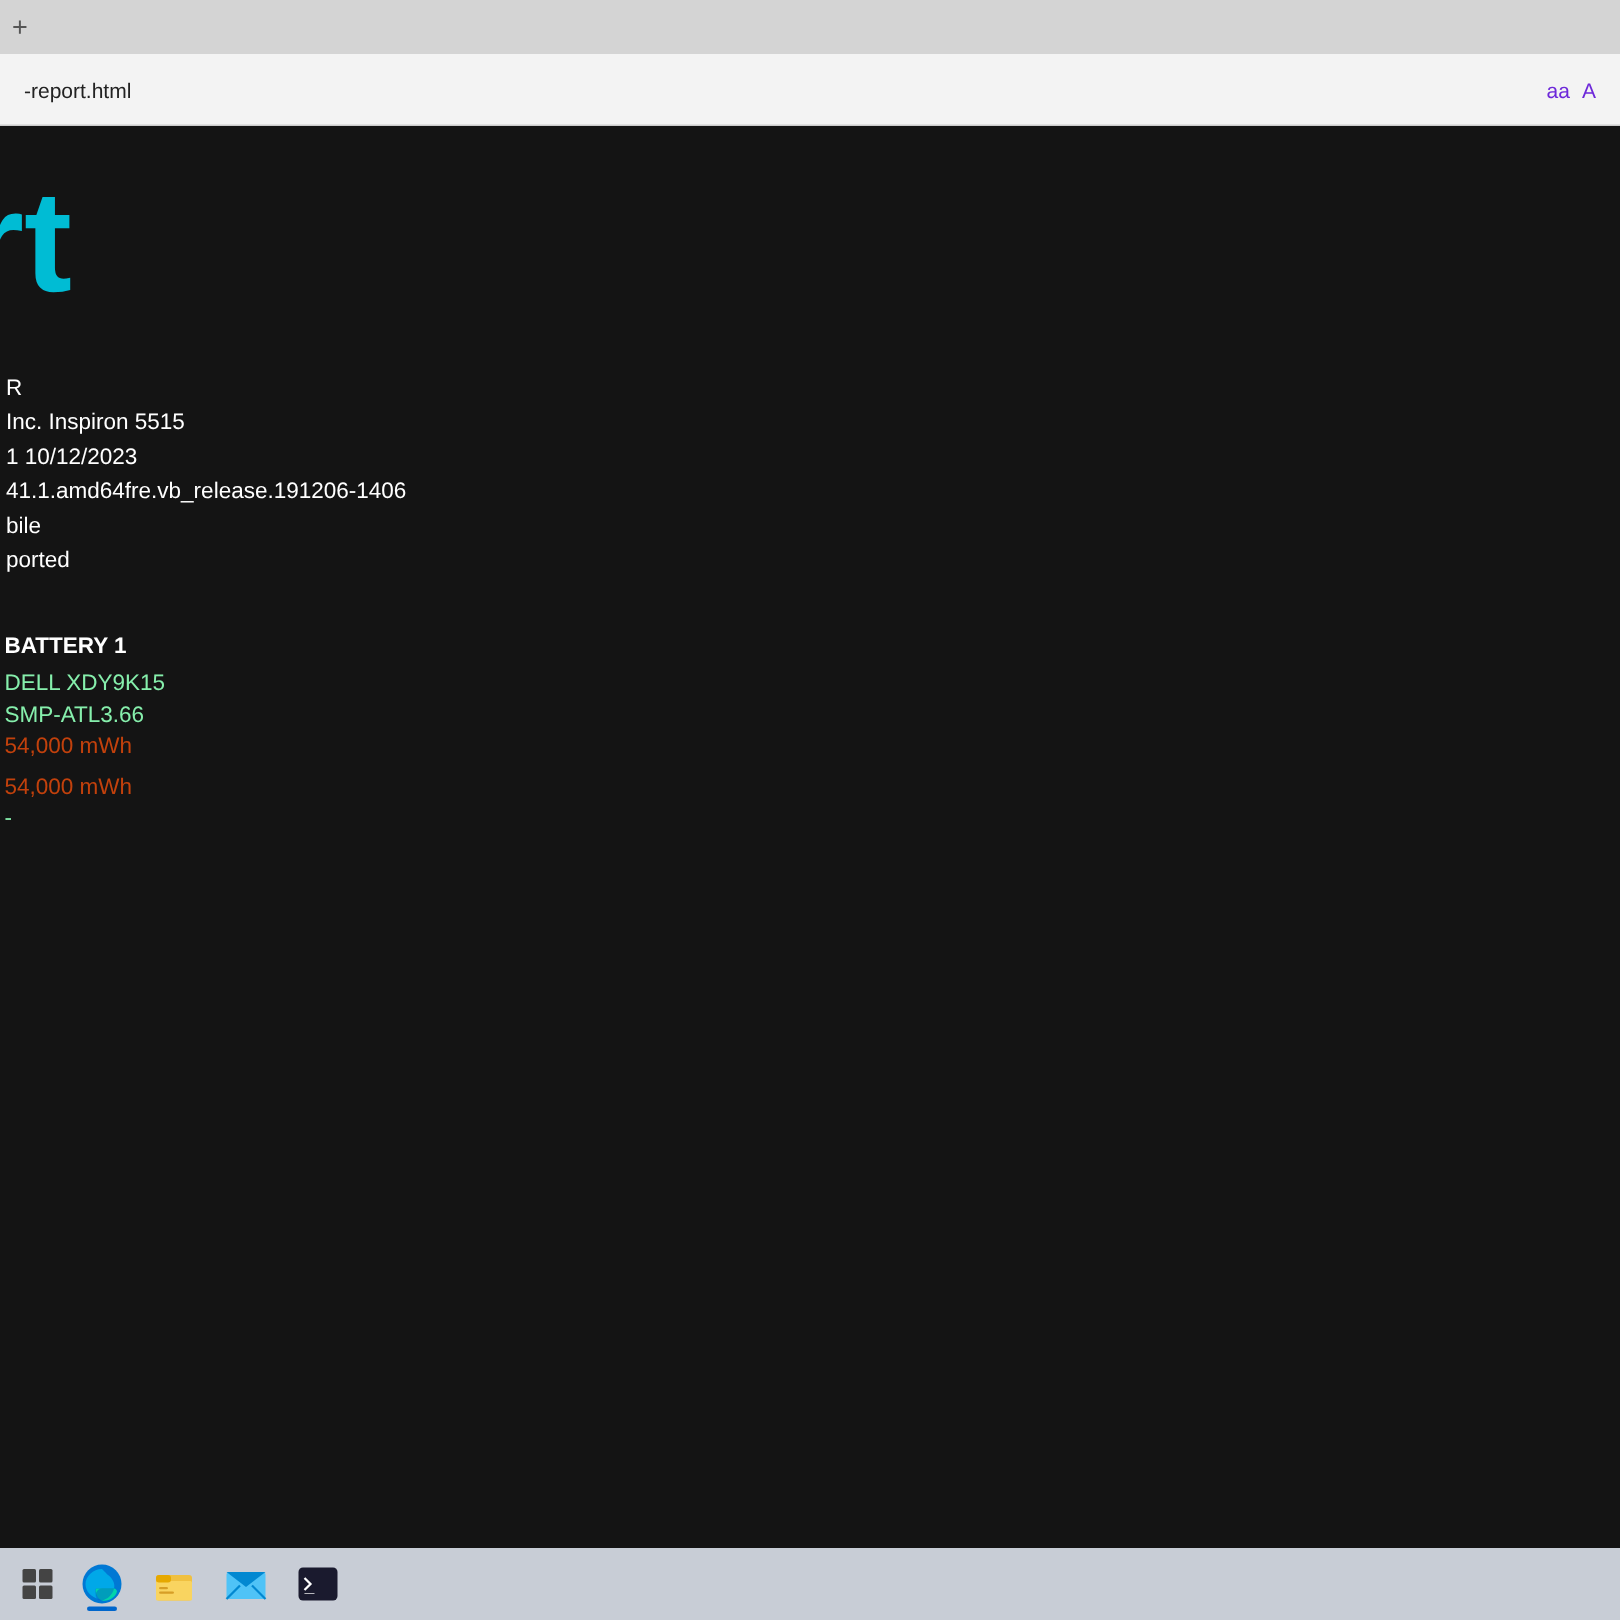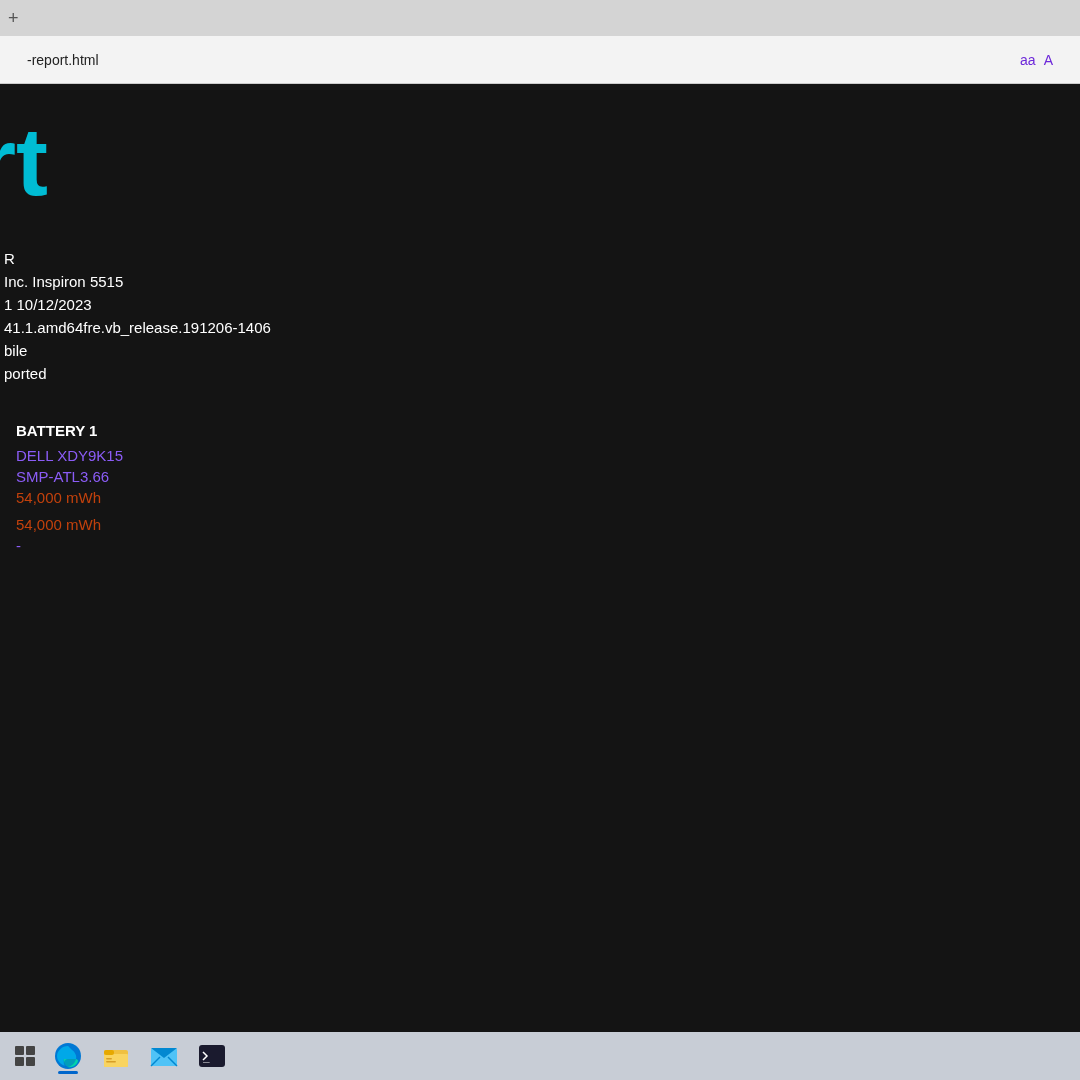--- a/index.html
+++ b/index.html
@@ -26,21 +26,21 @@
       cursor: pointer;
     }
 
     
     .addressbar {
       width: 100%;
       height: 48px;
       background: #f3f3f3;
       display: flex;
       align-items: center;
-      padding: 0 27px;
+      padding: 0 16px;
       border-bottom: 1px solid #ccc;
     }
     .addressbar-url {
       font-size: 14px;
       color: #222;
       flex: 1;
     }
     .addressbar-right {
       font-size: 14px;
       color: #6d28d9;
@@ -84,37 +84,37 @@
     
     .battery-heading {
       color: #e8c96a;
       font-size: 16px;
       margin-bottom: 18px;
       margin-left: 4px;
     }
 
     
     .battery-section {
-      padding: 0 16px;
+      padding: 0 3px;
     }
 
     .battery-title {
       color: #ffffff;
       font-weight: 700;
       font-size: 15px;
       margin-bottom: 8px;
     }
 
     .battery-row {
       display: flex;
       margin-bottom: 4px;
     }
 
     .battery-value {
-      color: #8b5cf6;
+      color: #86efac;
       font-size: 15px;
     }
 
     .battery-value-highlight {
       color: #c2410c;
       font-size: 15px;
     }
 
     
     .taskbar {

